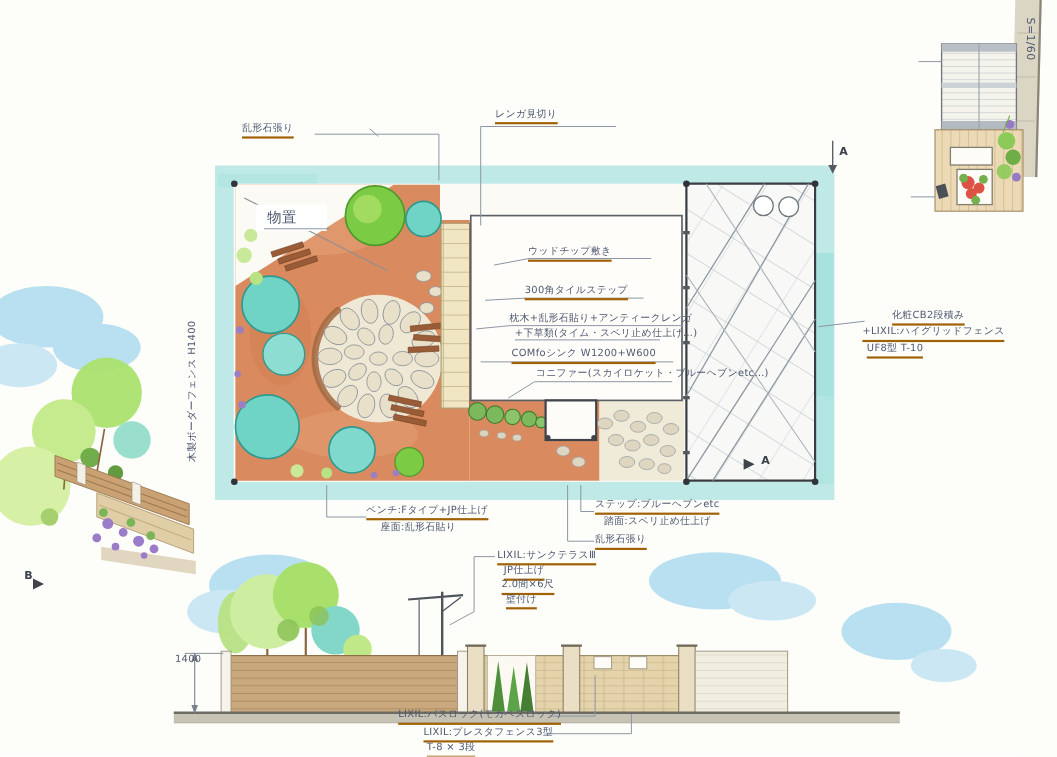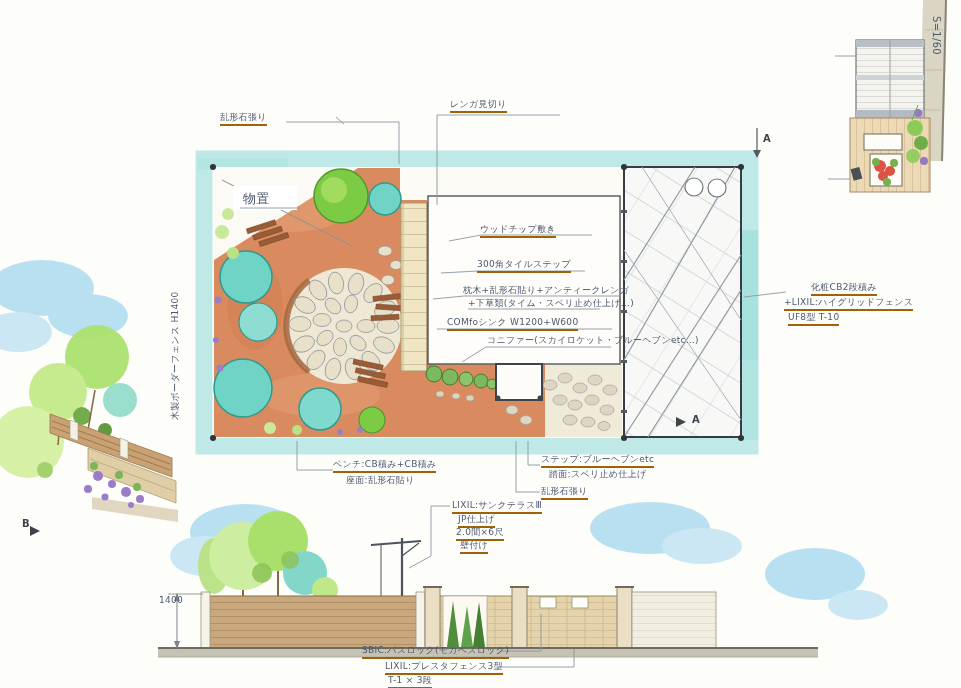--- a/index.html
+++ b/index.html
@@ -351,42 +351,42 @@
     <polygon points="30,526 30,536 40,531" fill="#3f444a"></polygon>
   </g>
 </svg>
 
 <div class="note u" style="left:220px;top:112px">乱形石張り</div>
 <div class="note u" style="left:450px;top:99px">レンガ見切り</div>
 <div class="note u" style="left:480px;top:224px">ウッドチップ敷き</div>
 <div class="note u" style="left:477px;top:259px">300角タイルステップ</div>
 <div class="note" style="left:463px;top:285px">枕木+乱形石貼り+アンティークレンガ</div>
 <div class="note" style="left:468px;top:298px">+下草類(タイム・スベリ止め仕上げ…)</div>
-<div class="note u" style="left:447px;top:317px">COMfoシンク W1200+W600</div>
+<div class="note u" style="left:465px;top:317px">COMfoシンク W1200+W600</div>
 <div class="note" style="left:487px;top:335px">コニファー(スカイロケット・ブルーヘブンetc…)</div>
 
 <div class="note u" style="left:811px;top:282px">化粧CB2段積み</div>
 <div class="note u" style="left:784px;top:297px">+LIXIL:ハイグリッドフェンス</div>
 <div class="note u" style="left:788px;top:312px">UF8型 T-10</div>
 
-<div class="note u" style="left:333px;top:459px">ベンチ:CB積み+CB積み</div>
+<div class="note u" style="left:333px;top:459px">ベンチ:Fタイプ+JP仕上げ</div>
 <div class="note" style="left:346px;top:475px">座面:乱形石貼り</div>
 
 <div class="note u" style="left:541px;top:454px">ステップ:ブルーヘブンetc</div>
 <div class="note" style="left:549px;top:469px">踏面:スベリ止め仕上げ</div>
 <div class="note u" style="left:541px;top:486px">乱形石張り</div>
 
 <div class="note u" style="left:452px;top:500px">LIXIL:サンクテラスⅢ</div>
 <div class="note u" style="left:458px;top:514px">JP仕上げ</div>
 <div class="note u" style="left:456px;top:527px">2.0間×6尺</div>
 <div class="note u" style="left:460px;top:540px">壁付け</div>
 
-<div class="note u" style="left:362px;top:645px">SBIC:パスロック(モカベスロック)</div>
+<div class="note u" style="left:362px;top:645px">LIXIL:パスロック(モカベスロック)</div>
 <div class="note u" style="left:385px;top:661px">LIXIL:プレスタフェンス3型</div>
-<div class="note u" style="left:388px;top:675px">T-1 × 3段</div>
+<div class="note u" style="left:388px;top:675px">T-8 × 3段</div>
 
 <div class="note" style="left:159px;top:595px">1400</div>
 <div class="note" style="left:243px;top:191px;font-size:13px">物置</div>
 
 <div class="note vleft" style="left:170px;top:420px">木製ボーダーフェンス H1400</div>
 <div class="note vright" style="left:942px;top:16px;font-size:10px">S=1/60</div>
 
 <div class="marker" style="left:763px;top:133px">A</div>
 <div class="marker" style="left:692px;top:414px">A</div>
 <div class="marker" style="left:22px;top:518px">B</div>

